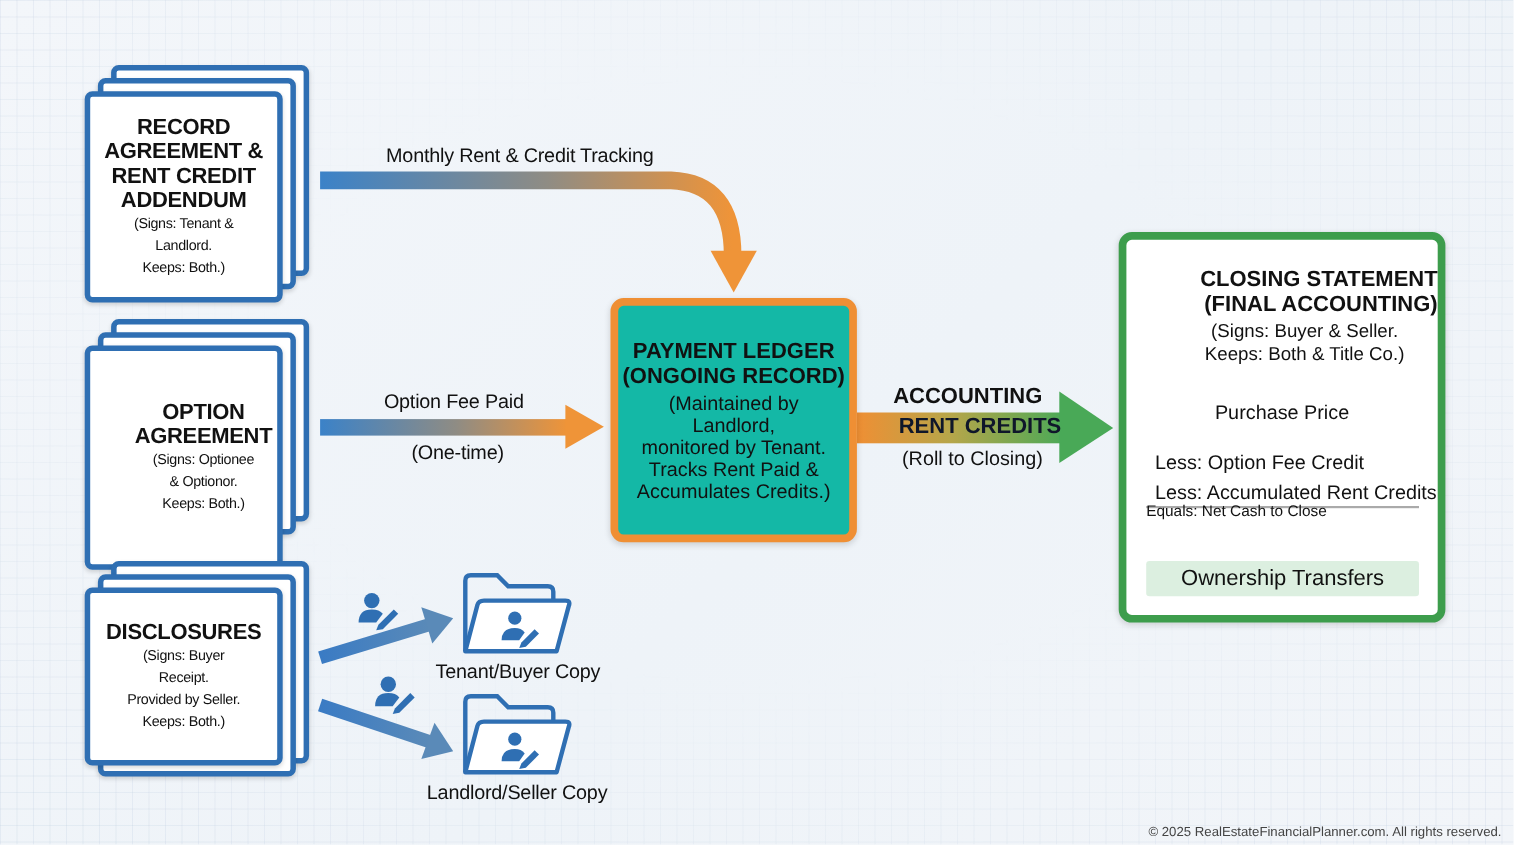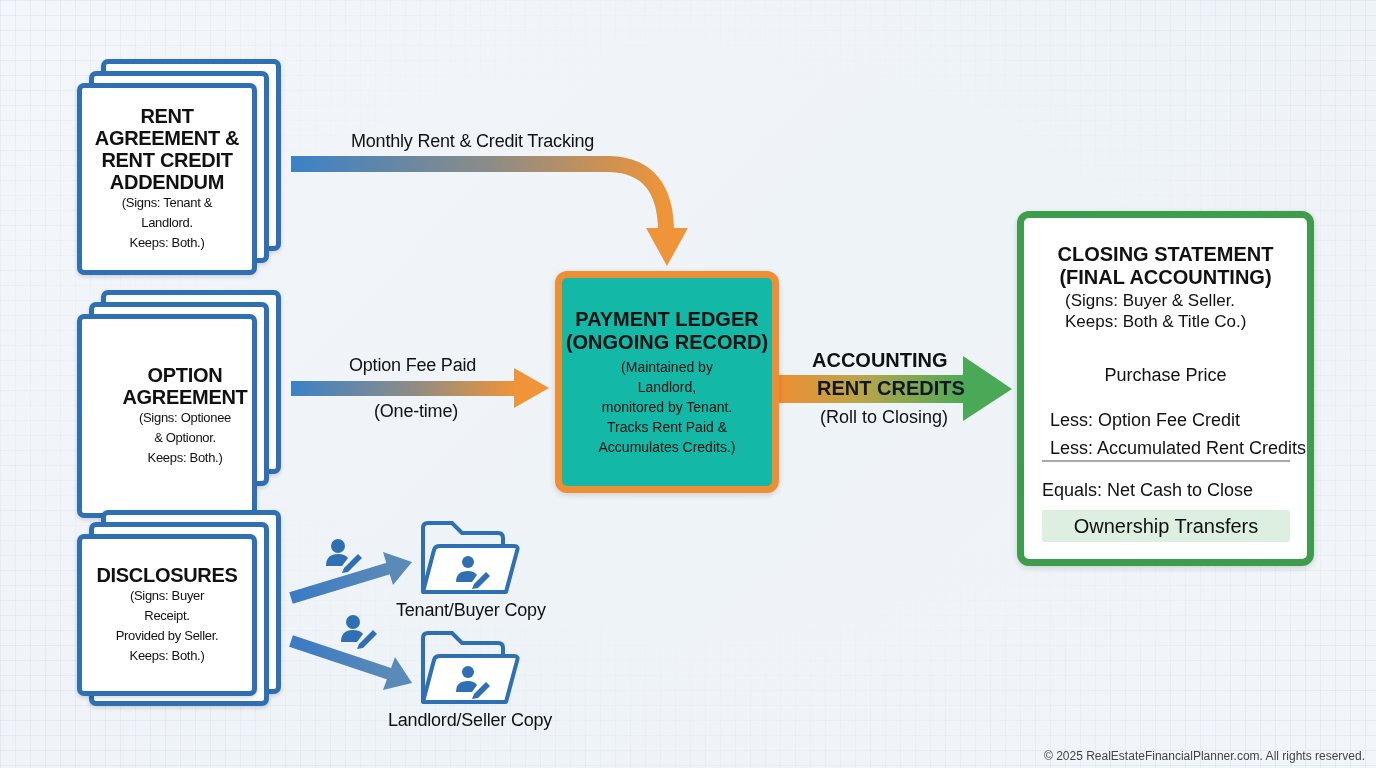--- a/index.html
+++ b/index.html
@@ -29,33 +29,33 @@
   .doc-title { font-weight: bold; font-size: 20px; line-height: 22px; letter-spacing: -0.3px; }
   .doc-sub { font-size: 13px; line-height: 20px; letter-spacing: -0.3px; }
   .label { position: absolute; font-size: 18px; white-space: nowrap; letter-spacing: -0.2px; }
   .ledger {
     position: absolute; left: 555px; top: 271px; width: 224px; height: 222px; box-sizing: border-box;
     border: 7px solid #ef8f34; border-radius: 12px; background: #14b8a6;
     box-shadow: 0 2px 6px rgba(0,0,0,0.15);
     display: flex; flex-direction: column; align-items: center; justify-content: center; text-align: center;
   }
   .ledger .t { font-weight: bold; font-size: 20px; line-height: 23px; }
-  .ledger .s { font-size: 14px; line-height: 20px; margin-top: 3px; }
+  .ledger .s { font-size: 18px; line-height: 20px; margin-top: 3px; }
   .closing {
     position: absolute; left: 1017px; top: 211px; width: 297px; height: 355px; box-sizing: border-box;
     border: 7px solid #3d9d4c; border-radius: 12px; background: #fff;
     box-shadow: 0 2px 6px rgba(0,0,0,0.15);
   }
-  .closing .t { position: absolute; left: 0; right: 0; top: 25px; text-align: center; font-weight: bold; font-size: 20px; line-height: 23px; }
-  .closing .s { position: absolute; left: 0; right: 0; top: 72px; font-size: 17px; line-height: 21px; padding-left: 41px; }
+  .closing .t { position: absolute; left: 0; right: 0; top: 25px; text-align: right; font-weight: bold; font-size: 20px; line-height: 23px; }
+  .closing .s { position: absolute; left: 0; right: 0; top: 72px; text-align: center; font-size: 17px; line-height: 21px; padding-left: 41px; }
   .closing .pp { position: absolute; left: 0; right: 0; top: 147px; text-align: center; font-size: 18px; }
   .closing .l1 { position: absolute; left: 26px; top: 192px; font-size: 18px; white-space: nowrap; }
   .closing .l2 { position: absolute; left: 26px; top: 220px; font-size: 18px; white-space: nowrap; }
   .closing .rule { position: absolute; left: 18px; right: 17px; top: 242px; height: 2px; background: #aaa; }
-  .closing .eq { position: absolute; left: 18px; top: 262px; font-size: 18px; white-space: nowrap; }
+  .closing .eq { position: absolute; left: 18px; top: 238px; font-size: 14px; white-space: nowrap; }
   .closing .own {
     position: absolute; left: 18px; right: 17px; top: 292px; height: 32px; background: #dcefe0; border-radius: 3px;
     display: flex; align-items: center; justify-content: center; font-size: 20px;
   }
   .acc1 { position: absolute; left: 812px; top: 349px; font-weight: bold; font-size: 20px; color: #111; }
   .acc2 { position: absolute; left: 817px; top: 377px; font-weight: bold; font-size: 20px; color: #0f172a; }
   .acc3 { position: absolute; left: 820px; top: 407px; font-size: 18px; }
   .footer { position: absolute; right: 11px; bottom: 5px; font-size: 12px; color: #444; }
   svg.overlay { position: absolute; left: 0; top: 0; }
 </style>
@@ -130,21 +130,21 @@
     <circle cx="48" cy="42" r="6" fill="#2f6fb3"></circle>
     <path d="M36,62 Q36,51 48,51 Q54,51 57,55 L52,62 Z" fill="#2f6fb3"></path>
     <path d="M54,64 L66,52 L70,56 L58,68 L52,69 Z" fill="#2f6fb3"></path>
   </g>
 </svg>
 
 <div class="doc-stack" style="left:77px; top:59px;">
   <div class="doc-sheet s3" style="height:192px;"></div>
   <div class="doc-sheet s2" style="height:192px;"></div>
   <div class="doc-sheet s1" style="height:192px;">
-    <div class="doc-title">RENT</div>
+    <div class="doc-title">RECORD</div>
     <div class="doc-title">AGREEMENT &amp;</div>
     <div class="doc-title">RENT CREDIT</div>
     <div class="doc-title">ADDENDUM</div>
     <div class="doc-sub">(Signs: Tenant &amp;</div>
     <div class="doc-sub">Landlord.</div>
     <div class="doc-sub">Keeps: Both.)</div>
   </div>
 </div>
 
 <div class="doc-stack" style="left:77px; top:290px;">

